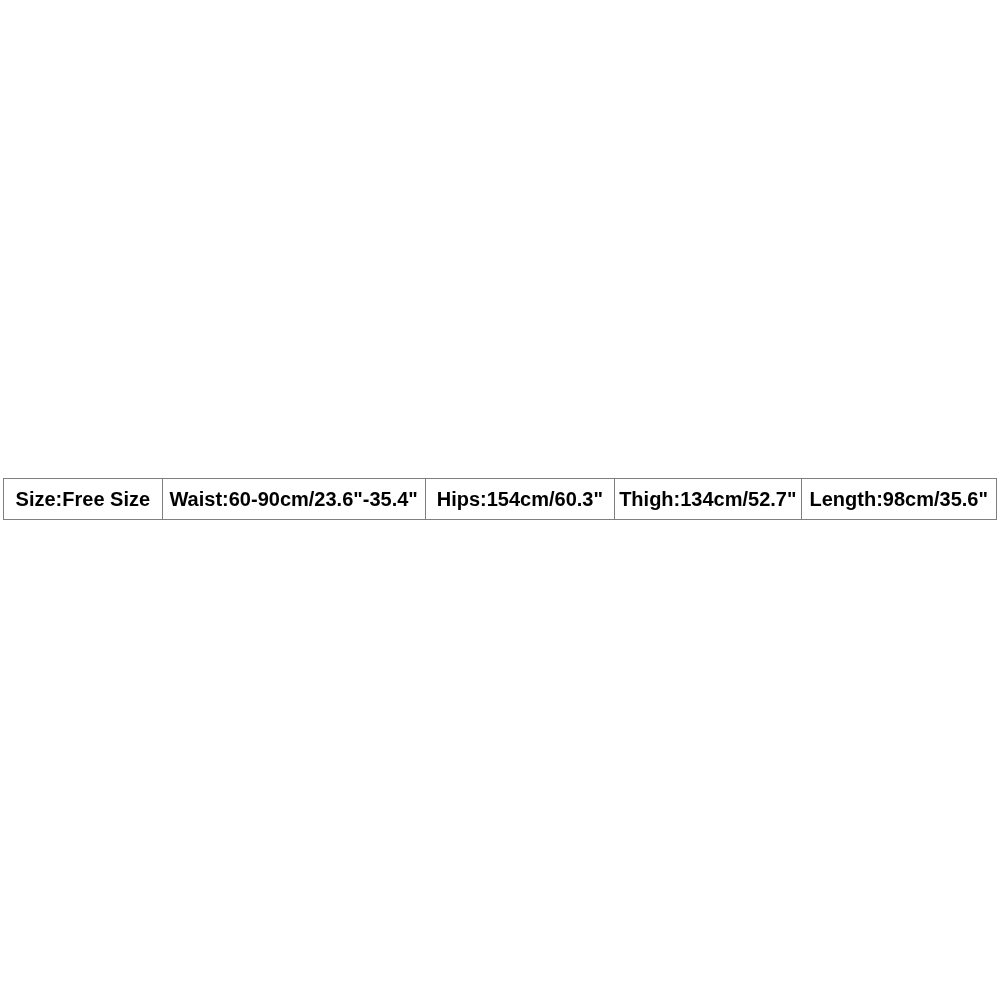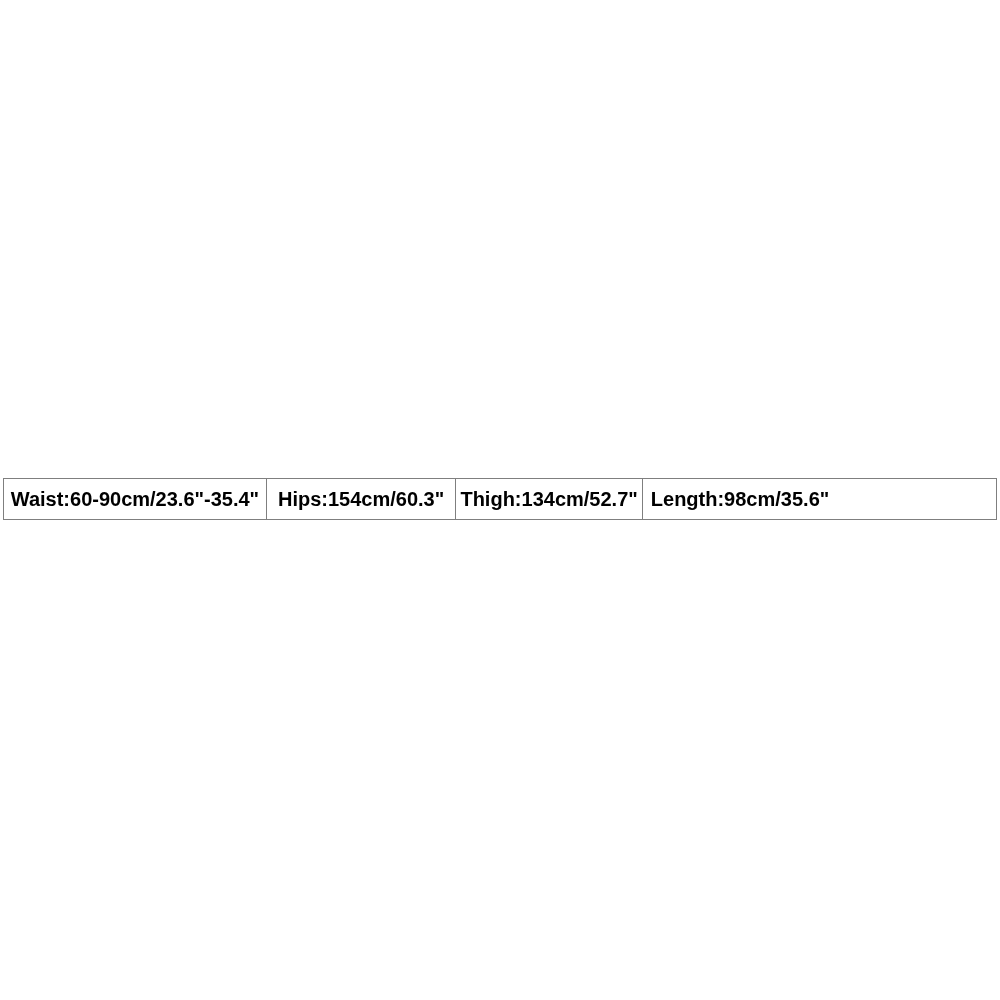--- a/index.html
+++ b/index.html
@@ -45,18 +45,19 @@
   .cell-waist  { width: 26.5%; }
   .cell-hips   { width: 19.1%; }
   .cell-thigh  { width: 18.8%; }
   .cell-length { width: 19.6%; }
 </style>
 </head>
 <body>
 
 <div class="page">
   <div class="size-table">
+    <div class="cell cell-size">Size:Free Size</div>
     <div class="cell cell-waist">Waist:60-90cm/23.6"-35.4"</div>
     <div class="cell cell-hips">Hips:154cm/60.3"</div>
     <div class="cell cell-thigh">Thigh:134cm/52.7"</div>
     <div class="cell cell-length">Length:98cm/35.6"</div>
   </div>
 </div>
 
 </body></html>

